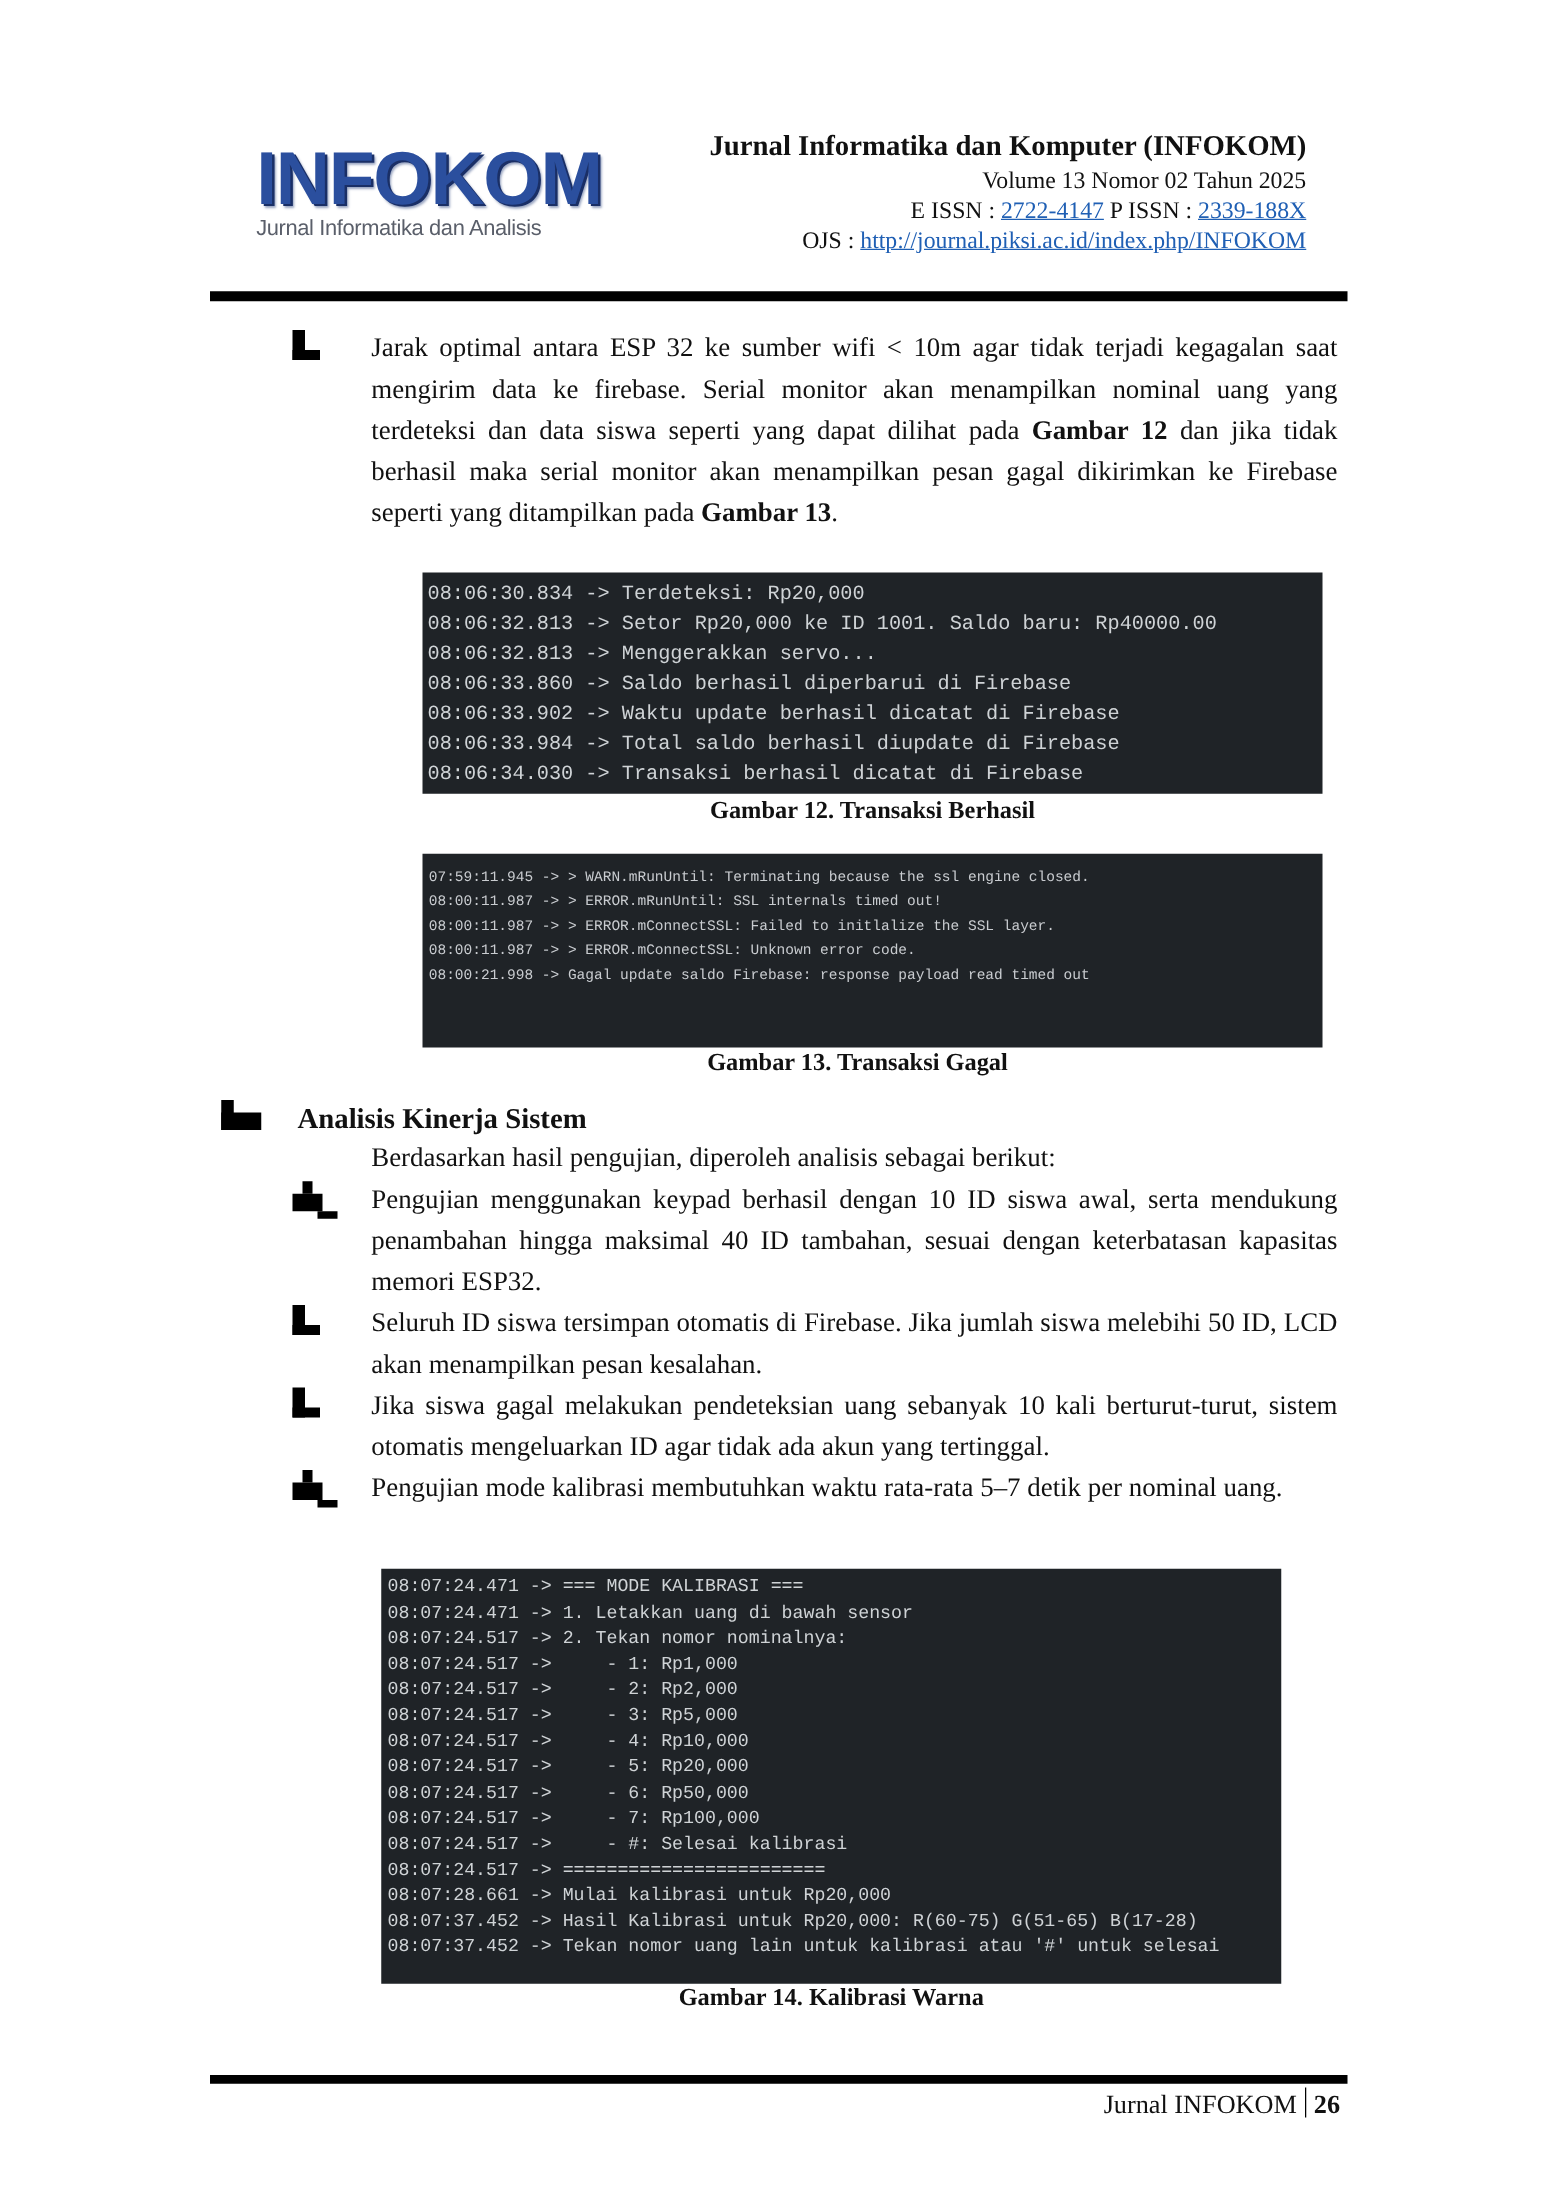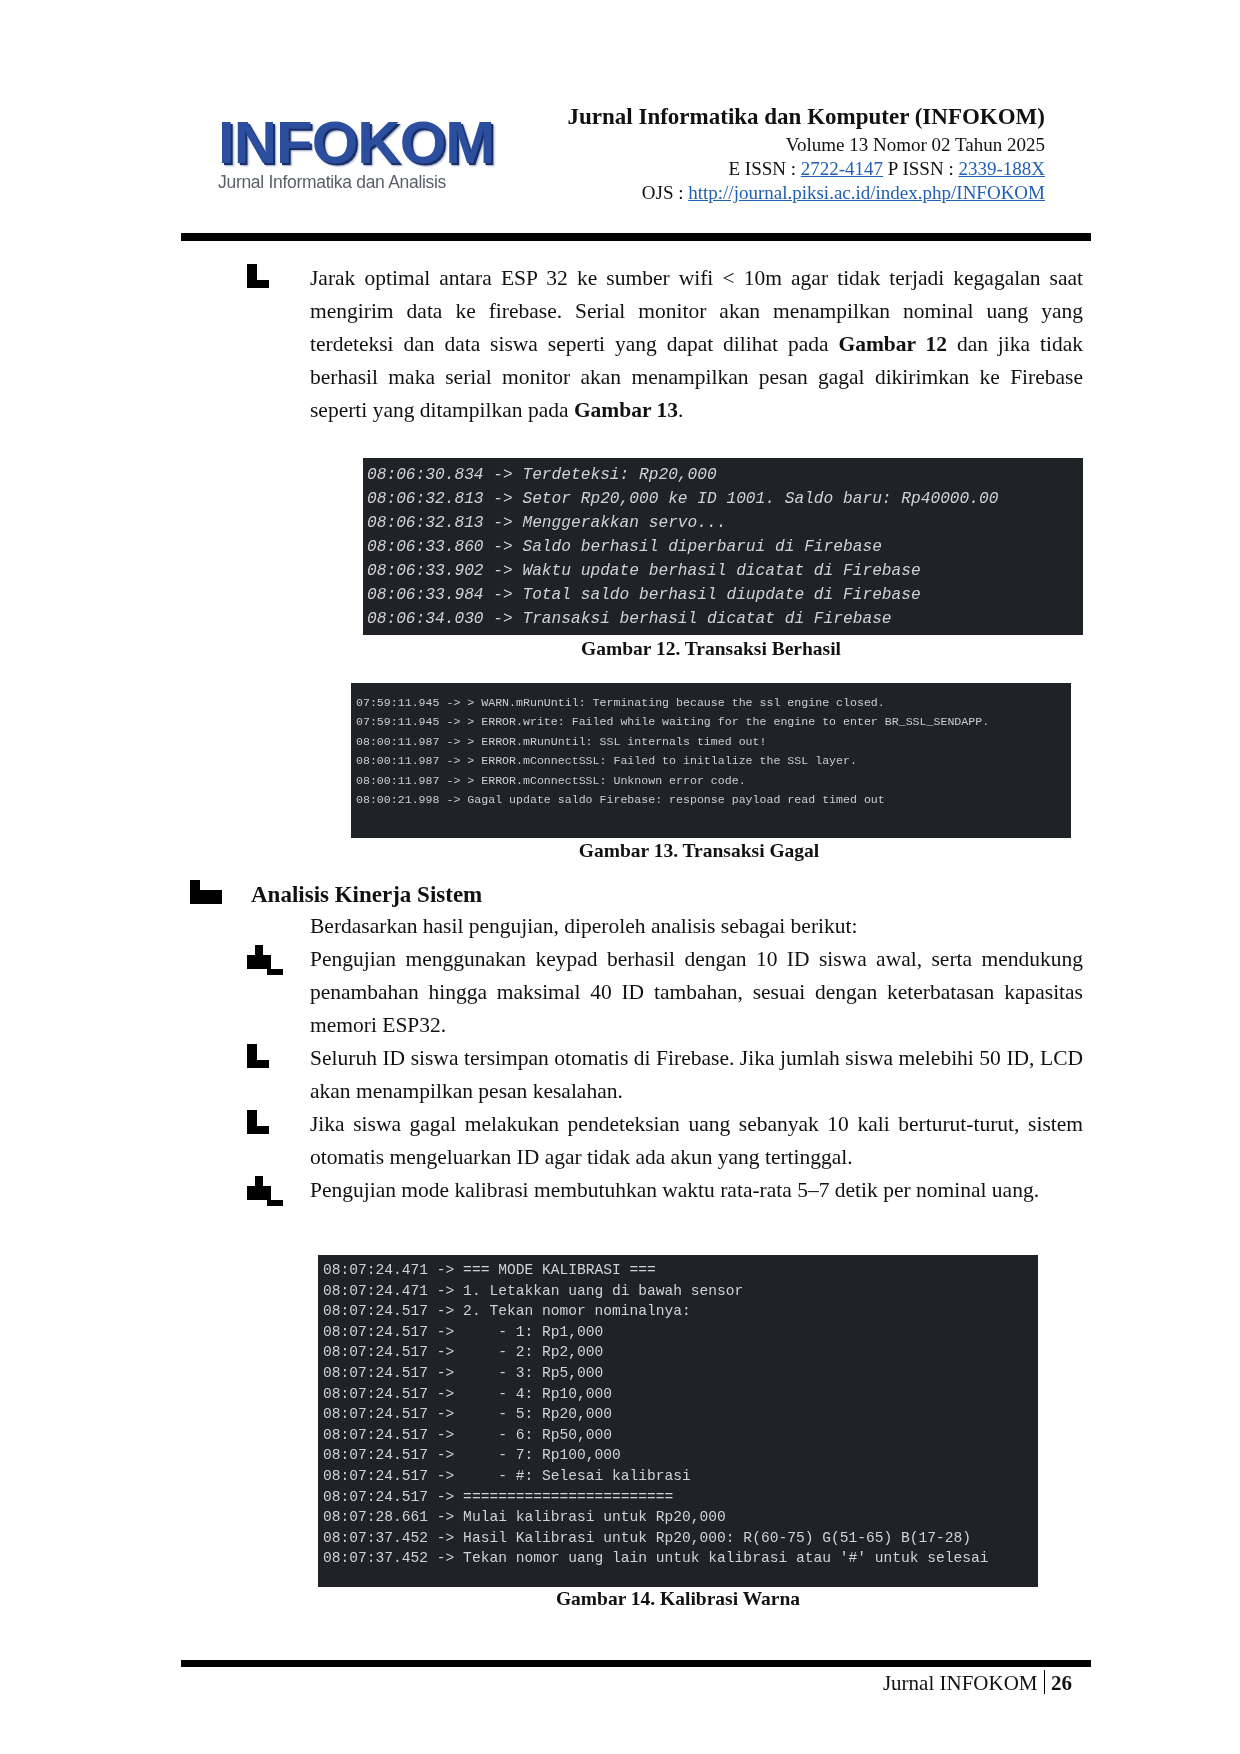--- a/index.html
+++ b/index.html
@@ -1,18 +1,18 @@
 <!DOCTYPE html>
 <html><head>
 <meta charset="utf-8">
 <style>
   html, body { margin: 0; padding: 0; background: #ffffff; }
   body { width: 1240px; height: 1754px; position: relative; overflow: hidden;
          font-family: "Liberation Serif", "DejaVu Serif", serif; color: #111; }
-  .abs { position: absolute; margin-left: 13px; }
+  .abs { position: absolute; }
 
   
   .logo { left: 205px; top: 112px; width: 230px; height: 90px; }
   .logo-main { font-family: "Liberation Sans", "DejaVu Sans", sans-serif; font-weight: bold;
                font-size: 60px; line-height: 62px; color: #2b4f9e; letter-spacing: -1px;
                text-shadow: 2px 2px 0 #1a2f66, 3px 3px 2px #9aa6c2; }
   .logo-sub { font-family: "Liberation Sans", "DejaVu Sans", sans-serif; font-size: 17.5px;
               color: #5a5f6a; letter-spacing: -0.3px; margin-top: -2px; }
   .hdr { right: 195px; text-align: center; white-space: nowrap; }
   .hdr-title { top: 104px; font-size: 23px; font-weight: bold; }
@@ -33,21 +33,21 @@
   .b-step::before { content: ""; position: absolute; left: 0; top: 0; width: 10px; height: 24px; background: #000; }
   .b-step::after  { content: ""; position: absolute; left: 0; top: 10px; width: 32px; height: 14px; background: #000; }
   .b-s::before { content: ""; position: absolute; left: 8px; top: 0; width: 8px; height: 10px; background: #000; }
   .b-s::after  { content: ""; position: absolute; left: 0; top: 10px; width: 24px; height: 14px; background: #000;
                  box-shadow: 16px 10px 0 -4px #000; }
 
   
   .term { background: #1f2327; color: #cfd3d6; font-family: "Liberation Mono", "DejaVu Sans Mono", monospace;
           box-sizing: border-box; overflow: hidden; }
   .term .ln { white-space: pre; }
-  .t12 { left: 350px; top: 458px; width: 720px; height: 177px; padding: 5px 0 6px 4px; font-size: 16.2px; line-height: 24px; font-style: italic; }
+  .t12 { left: 338px; top: 458px; width: 720px; height: 177px; padding: 5px 0 6px 4px; font-size: 16.2px; line-height: 24px; }
   .t13 { left: 338px; top: 683px; width: 720px; height: 155px; padding: 10px 0 0 5px; font-size: 11.6px; line-height: 19.4px; color: #c9ccd0; }
   .t14 { left: 305px; top: 1255px; width: 720px; height: 332px; padding: 5px 0 0 5px; font-size: 14.6px; line-height: 20.6px; }
 
   .cap { font-size: 19.5px; font-weight: bold; text-align: center; white-space: nowrap; }
   .heading { font-size: 23px; font-weight: bold; }
   .footer-text { right: 168px; top: 1670px; font-size: 21px; white-space: nowrap; }
   .footer-text .sep { display: inline-block; width: 1.5px; height: 24px; background: #000; vertical-align: -4px; margin: 0 6px; }
   .footer-text .pg { font-weight: bold; }
 </style>
 </head>
@@ -80,21 +80,20 @@
   <div class="ln">08:06:32.813 -&gt; Menggerakkan servo...</div>
   <div class="ln">08:06:33.860 -&gt; Saldo berhasil diperbarui di Firebase</div>
   <div class="ln">08:06:33.902 -&gt; Waktu update berhasil dicatat di Firebase</div>
   <div class="ln">08:06:33.984 -&gt; Total saldo berhasil diupdate di Firebase</div>
   <div class="ln">08:06:34.030 -&gt; Transaksi berhasil dicatat di Firebase</div>
 </div>
 <div class="abs cap" style="left:338px; width:720px; top:638px;">Gambar 12. Transaksi Berhasil</div>
 
 <div class="abs term t13">
   <div class="ln">07:59:11.945 -&gt; &gt; WARN.mRunUntil: Terminating because the ssl engine closed.</div>
-  <div class="ln">07:59:11.945 -&gt; &gt; ERROR.write: Failed while waiting for the engine to enter BR_SSL_SENDAPP.</div>
   <div class="ln">08:00:11.987 -&gt; &gt; ERROR.mRunUntil: SSL internals timed out!</div>
   <div class="ln">08:00:11.987 -&gt; &gt; ERROR.mConnectSSL: Failed to initlalize the SSL layer.</div>
   <div class="ln">08:00:11.987 -&gt; &gt; ERROR.mConnectSSL: Unknown error code.</div>
   <div class="ln">08:00:21.998 -&gt; Gagal update saldo Firebase: response payload read timed out</div>
 </div>
 <div class="abs cap" style="left:326px; width:720px; top:840px;">Gambar 13. Transaksi  Gagal</div>
 
 <div class="abs bullet b-step" style="left:177px; top:880px;"></div>
 <div class="abs heading" style="left:238px; top:882px;">Analisis Kinerja Sistem</div>
 <div class="abs para" style="left:297px; top:910px; width:773px;">Berdasarkan hasil pengujian, diperoleh analisis sebagai berikut:</div>

